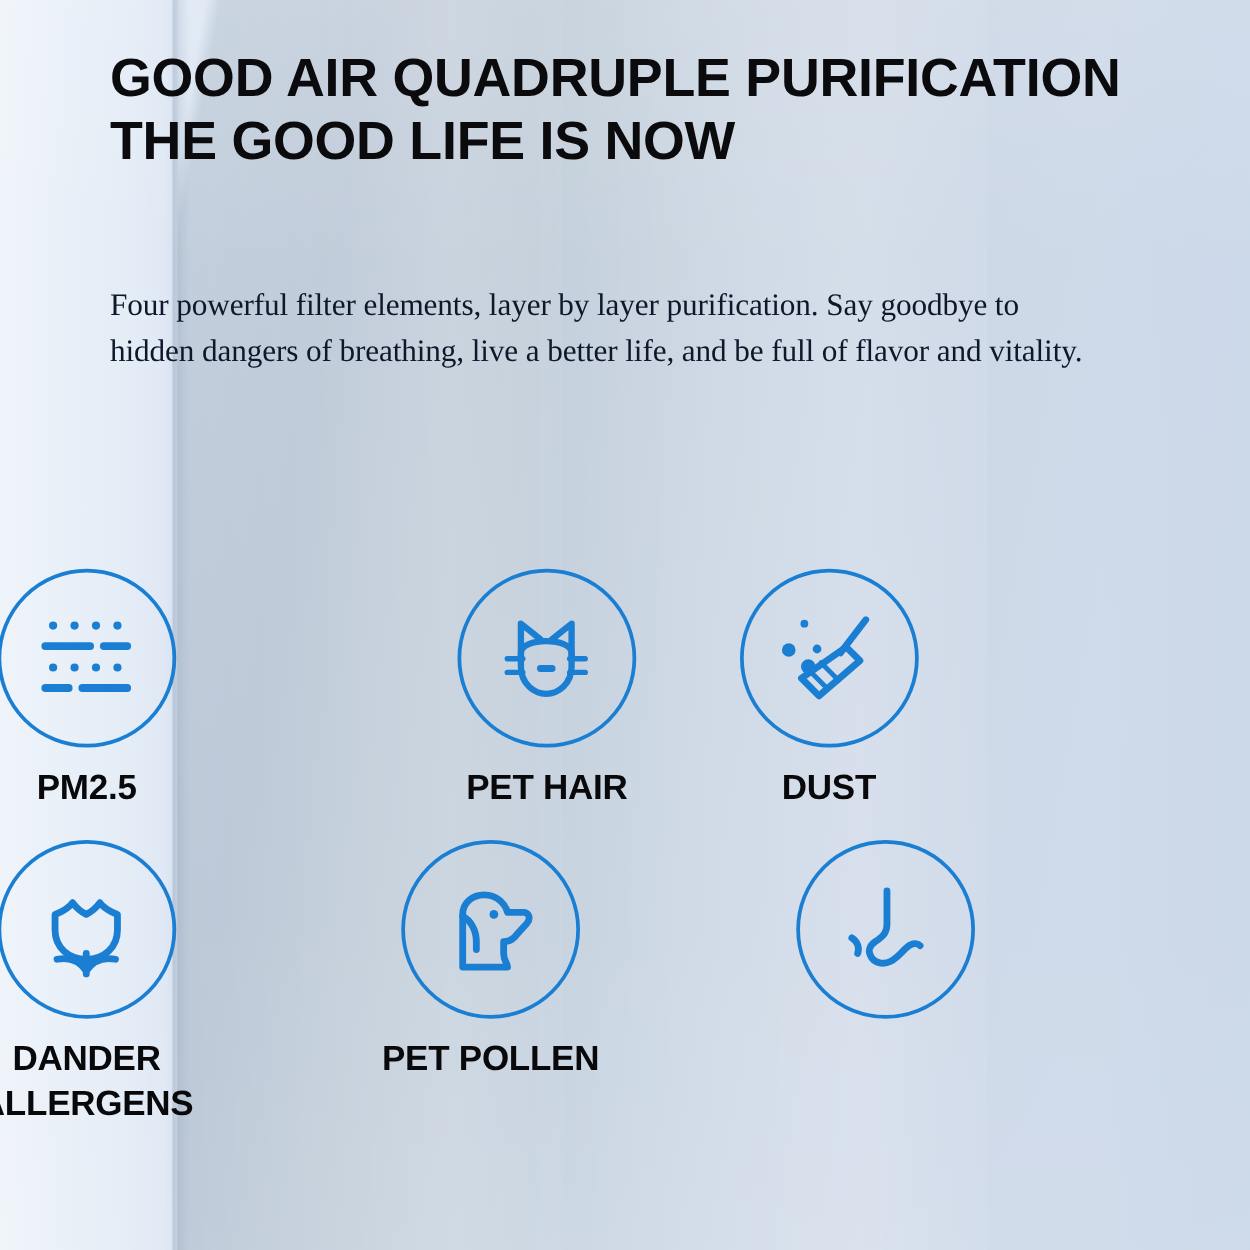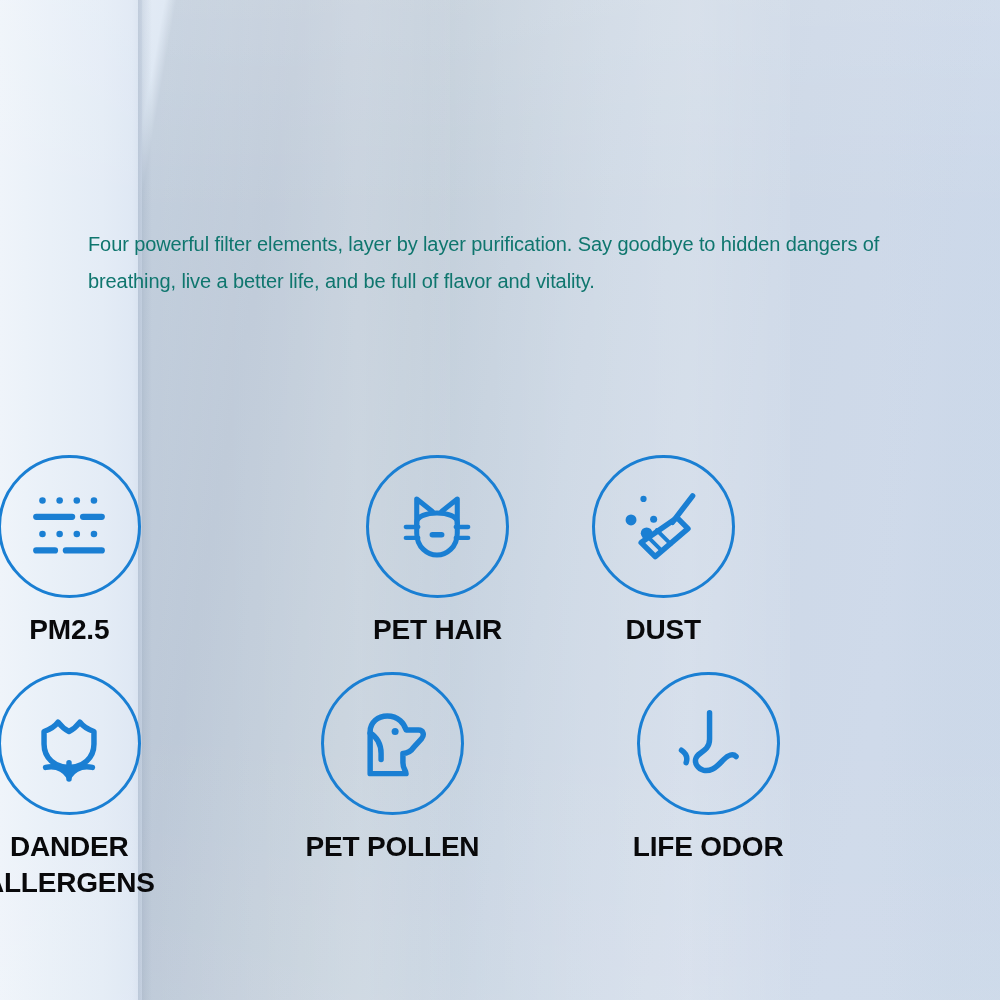--- a/index.html
+++ b/index.html
@@ -118,24 +118,24 @@
     letter-spacing: -0.2px;
     white-space: pre-line;
   }
 
   .subcopy {
     position: absolute;
     left: 88px;
     top: 226px;
     width: 800px;
     margin: 0;
-    color: #0f766e;
-    font-family: Liberation Sans, sans-serif;
+    color: #0f172a;
+    font-family: Liberation Serif, serif;
     font-weight: normal;
-    font-size: 20px;
+    font-size: 25px;
     line-height: 37px;
     letter-spacing: -0.1px;
   }
 
   
   #feature-grid {
     position: absolute;
     left: 0;
     top: 455px;
     width: 812px;
@@ -193,20 +193,22 @@
   <div class="bg-layer bg-base"></div>
   <div class="bg-layer bg-sheen-a"></div>
   <div class="bg-layer bg-sheen-b"></div>
   <div class="bg-layer bg-edge-right"></div>
   <div class="bg-layer bg-leftband"></div>
   <div class="bg-layer bg-leftband-shadow"></div>
   <div class="bg-layer bg-vert-glow"></div>
 
   <div id="content">
 
+    <h1 class="headline">GOOD AIR QUADRUPLE PURIFICATION
+THE GOOD LIFE IS NOW</h1>
 
     <p class="subcopy">Four powerful filter elements, layer by layer purification. Say goodbye to hidden dangers of breathing, live a better life, and be full of flavor and vitality.</p>
 
     <div id="feature-grid">
 
       <div class="feature-cell col-0">
         <div class="feature-circle">
           <span>
             <svg viewBox="0 0 100 100" fill="none" stroke="#1a7fd3" stroke-width="8" stroke-linecap="round">
               <circle cx="16" cy="16" r="4.2" fill="#1a7fd3" stroke="none"></circle>
@@ -302,18 +304,17 @@
         <div class="feature-circle">
           <span>
             <svg viewBox="0 0 100 100" fill="none" stroke="#1a7fd3" stroke-width="7" stroke-linecap="round" stroke-linejoin="round">
               <path d="M52 10 L52 44 C52 54 46 58 40 62
                        C34 66 32 72 36 78 C40 84 48 86 56 82
                        C62 79 66 74 70 70 C76 64 82 62 86 66"></path>
               <path d="M16 58 C22 62 24 68 22 74"></path>
             </svg>
           </span>
         </div>
-        <div class="feature-label">LIFE ODOR</div>
       </div>
 
     </div>
   </div>
 </div>
 
 </body></html>

